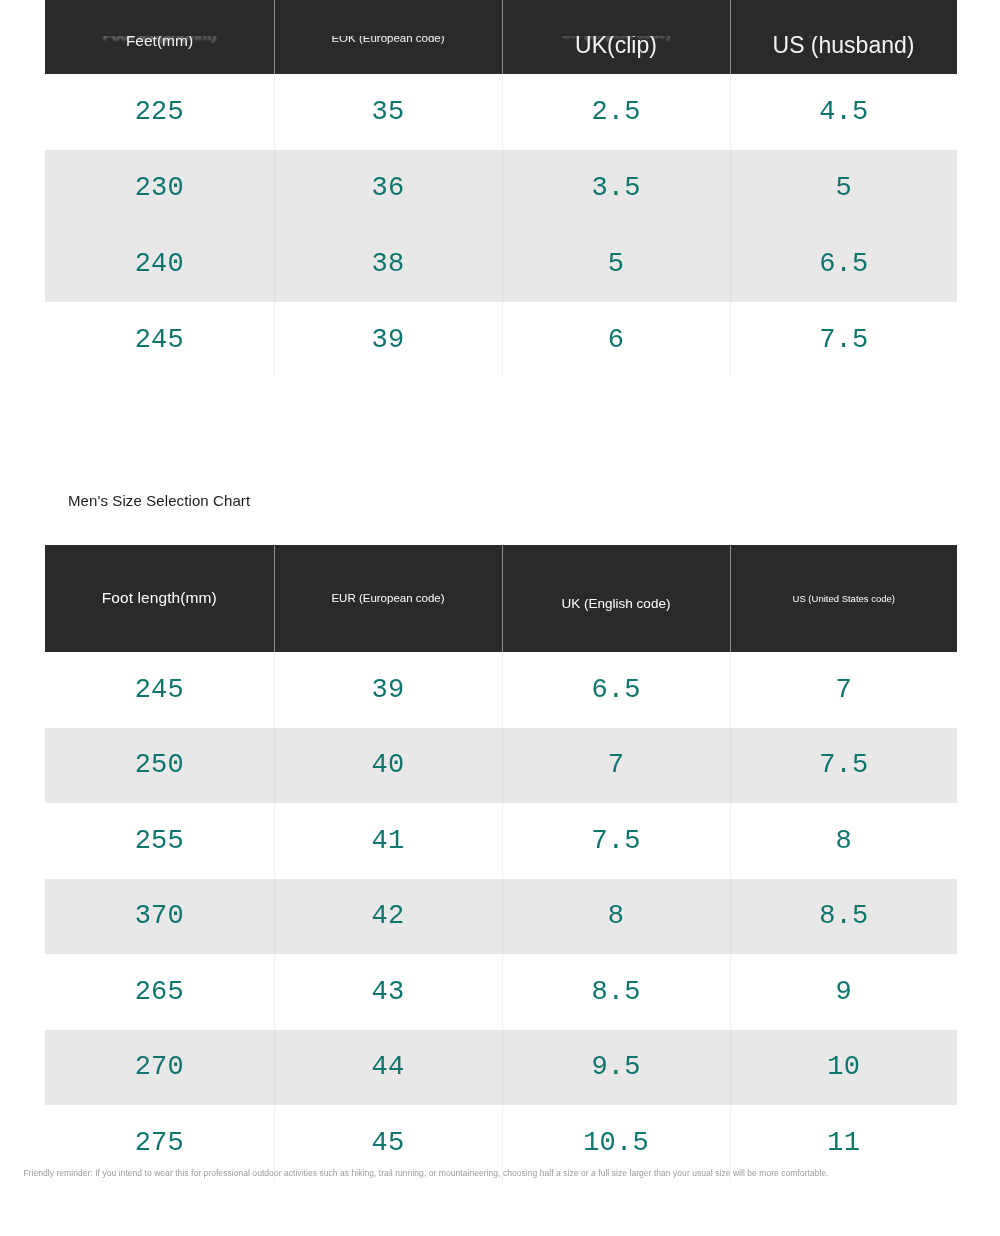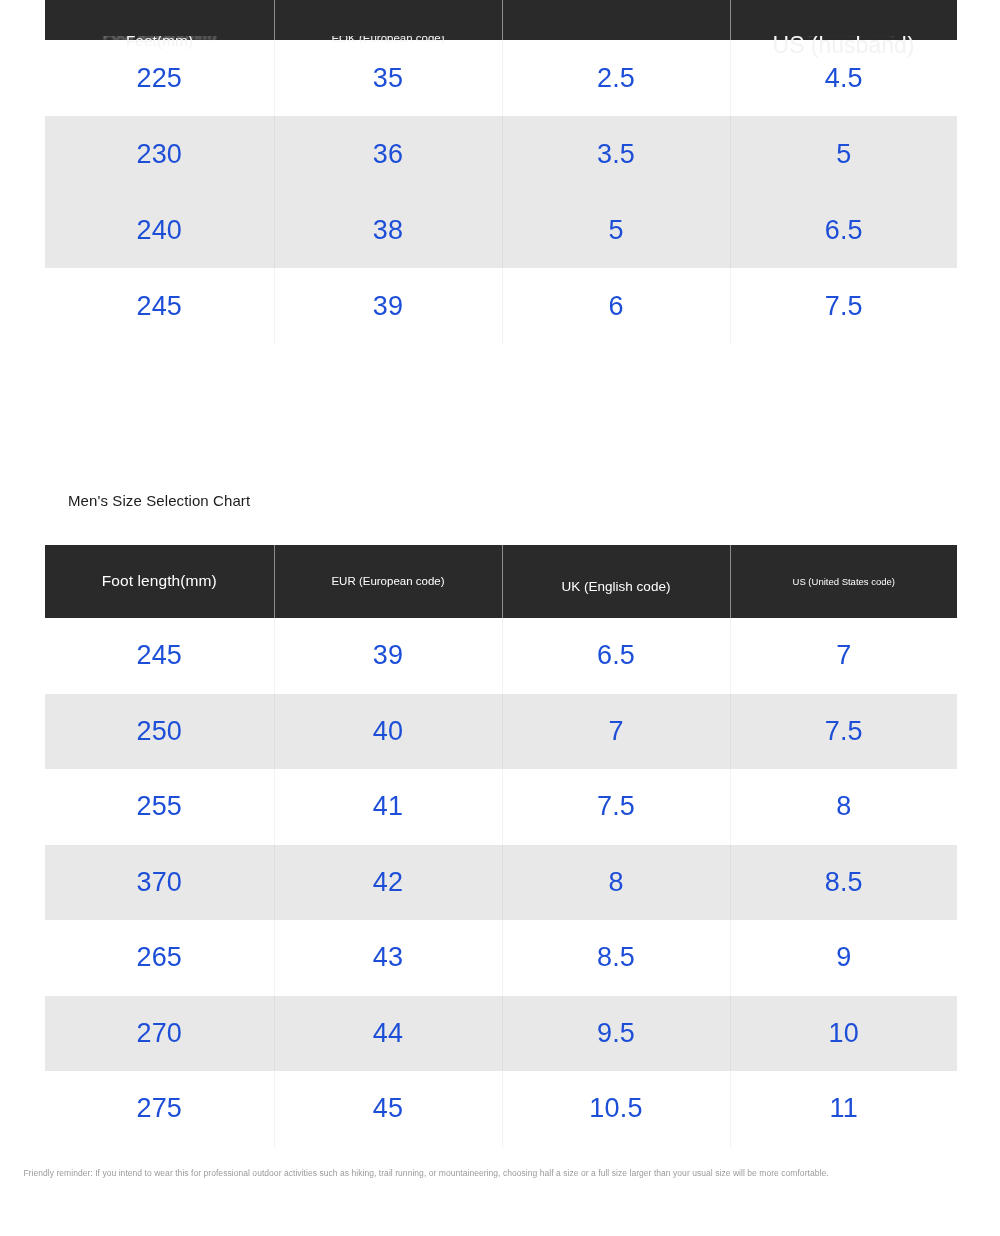--- a/index.html
+++ b/index.html
@@ -36,42 +36,43 @@
   .size-table col.c2 { width: 228px; }
   .size-table col.c3 { width: 227px; }
 
   .size-table thead th {
     background: #2a2a2a;
     color: #ffffff;
     font-weight: normal;
     text-align: center;
     vertical-align: middle;
     border-right: 1px solid #8e8e8e;
-    padding: 0;
+    padding: 17px;
   }
   .size-table thead th:last-child { border-right: none; }
 
   .size-table thead th .hd {
     display: block;
     line-height: 1.2;
   }
   .hd-0 { font-size: 15.5px; font-weight: 500; letter-spacing: .1px; }
   .hd-1 { font-size: 11.5px; }
   .hd-2 { font-size: 13.5px; margin-top: 11px; }
   .hd-3 { font-size: 9.5px; }
 
   .size-table tbody td {
     text-align: center;
     vertical-align: middle;
     font-size: 27px;
     font-weight: 300;
-    color: #1d4ed8;
+    color: #0f766e;
     border-right: 1px solid #f2f2f2;
     padding: 0;
     letter-spacing: .2px;
+    font-family: Liberation Mono, monospace;
   }
   .size-table tbody td:last-child { border-right: none; }
   .size-table tbody tr.alt td {
     background: #e8e8e8;
     border-right-color: #dedede;
   }
   .size-table tbody tr.plain td { background: #ffffff; }
 
   
   #table-one {
@@ -219,20 +220,26 @@
         <span class="under">Foot length(mm)</span>
         <span>Feet(mm)</span>
       </span>
     </div>
     <div class="gcell g1">
       <span class="gtop gs-1">
         <span class="under">EUR (European code)</span>
         <span>EOK (European code)</span>
       </span>
     </div>
+    <div class="gcell g2">
+      <span class="gtop gbig-2">
+        <span class="under gs-2">UK (English code)</span>
+        <span>UK(clip)</span>
+      </span>
+    </div>
     <div class="gcell g3">
       <span class="gtop gbig-3">
         <span class="under gs-3">US (United States code)</span>
         <span>US (husband)</span>
       </span>
     </div>
   </div>
 
   <div id="section-title">Men's Size Selection Chart</div>
 

